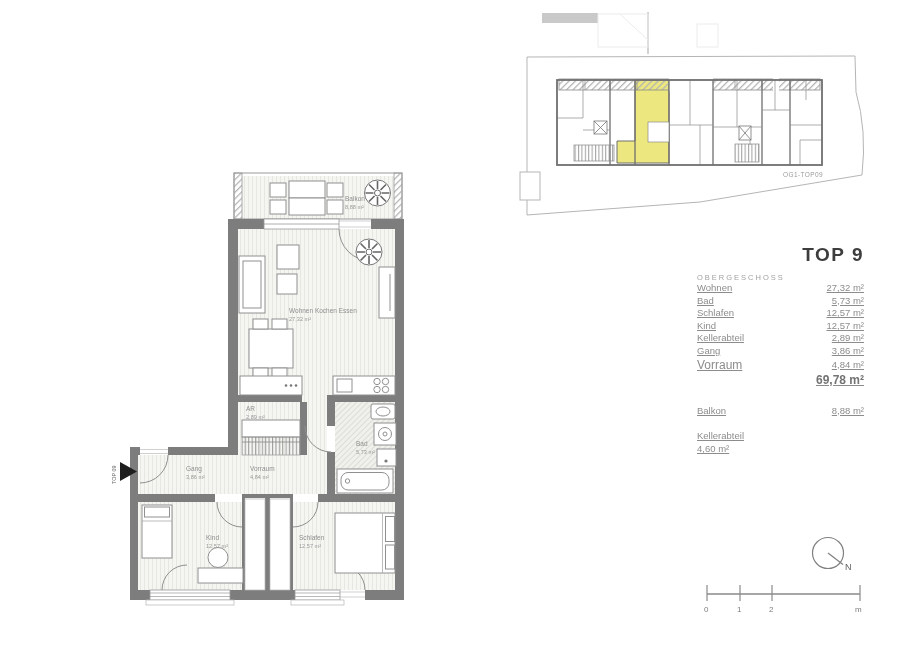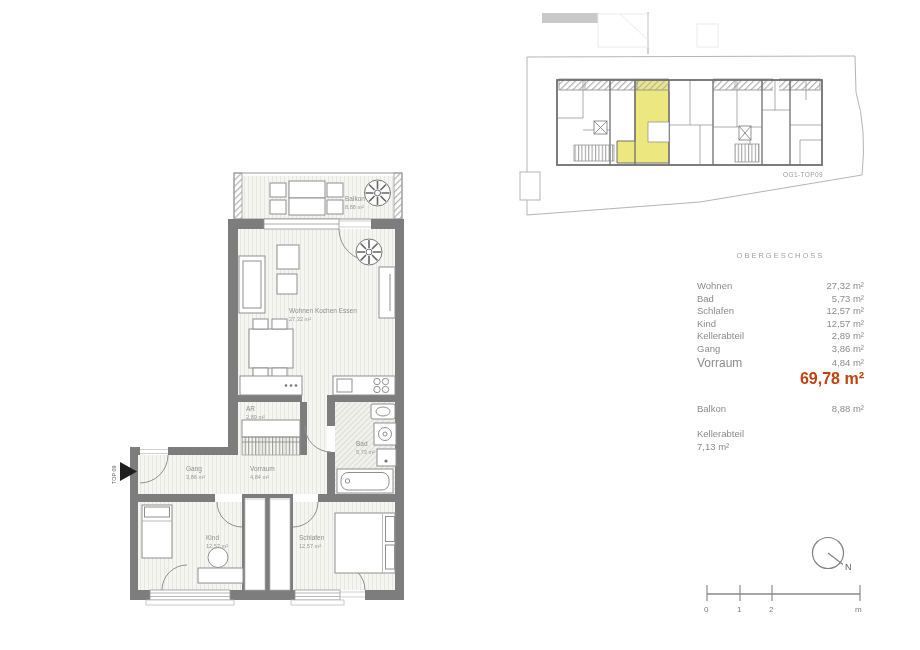--- a/index.html
+++ b/index.html
@@ -7,25 +7,25 @@
        font-family:"Liberation Sans",sans-serif;}
   svg{position:absolute;left:0;top:0;}
   .lbl{font-family:"Liberation Sans",sans-serif;font-size:6.5px;fill:#8f8f8f;}
   .lbl2{font-family:"Liberation Sans",sans-serif;font-size:5.6px;fill:#9a9a9a;}
   .tinylbl{font-family:"Liberation Sans",sans-serif;font-size:5.4px;fill:#6a6a6a;}
   .ovlbl{font-family:"Liberation Sans",sans-serif;font-size:6.5px;fill:#9a9a9a;letter-spacing:.4px;}
   .sclbl{font-family:"Liberation Sans",sans-serif;font-size:8px;fill:#7d7d7d;}
   .nlbl{font-family:"Liberation Sans",sans-serif;font-size:9px;fill:#606060;}
   .panel{position:absolute;left:697px;top:244px;width:167px;color:#8c8c8c;}
   .p-title{font-size:19px;font-weight:bold;color:#3d3d3d;letter-spacing:1.5px;text-align:right;}
-  .p-sub{font-size:7.5px;letter-spacing:2px;color:#a2a2a2;text-align:center;margin-top:7px;}
-  .p-rows{margin-top:20px;font-size:9.5px;}
+  .p-sub{font-size:7.5px;letter-spacing:2px;color:#a2a2a2;text-align:left;margin-top:7px;}
+  .p-rows{font-size:9.5px;text-decoration:underline;}
   .row{display:flex;justify-content:space-between;line-height:12.6px;}
   .row-lg{font-size:12px;line-height:14px;}
-  .total{justify-content:flex-end;font-weight:bold;font-size:16px;color:#c2410c;line-height:17px;align-items:flex-end;}
+  .total{justify-content:flex-end;font-weight:bold;font-size:12px;color:#737373;line-height:17px;align-items:flex-end;}
   .mt{margin-top:16px;}
   .mt2{margin-top:13px;flex-direction:column;}
 </style>
 </head>
 <body>
 
 <svg width="920" height="650" viewBox="0 0 920 650">
   <defs>
     <pattern id="vh" width="4" height="8" patternUnits="userSpaceOnUse">
       <rect width="4" height="8" fill="#f5f5f2"></rect>
@@ -292,20 +292,21 @@
     <line x1="772" y1="585" x2="772" y2="601" stroke="#8a8a8a" stroke-width="1.2"></line>
     <line x1="860" y1="585" x2="860" y2="601" stroke="#8a8a8a" stroke-width="1.2"></line>
     <text x="704" y="612" class="sclbl">0</text>
     <text x="737" y="612" class="sclbl">1</text>
     <text x="769" y="612" class="sclbl">2</text>
     <text x="855" y="612" class="sclbl">m</text>
   </g>
 </svg>
 
 <div class="panel">
+  <div class="p-title">TOP 9</div>
   <div class="p-sub">OBERGESCHOSS</div>
   <div class="p-rows">
     <div class="row">
       <span>Wohnen</span>
       <span>27,32 m²</span>
     </div>
     <div class="row">
       <span>Bad</span>
       <span>5,73 m²</span>
     </div>
@@ -331,16 +332,16 @@
     </div>
     <div class="row total">
       <span>69,78 m²</span>
     </div>
     <div class="row mt">
       <span>Balkon</span>
       <span>8,88 m²</span>
     </div>
     <div class="row mt2">
       <span>Kellerabteil</span>
-      <span>7,13 m²</span>
+      <span>4,60 m²</span>
     </div>
   </div>
 </div>
 
 </body></html>

